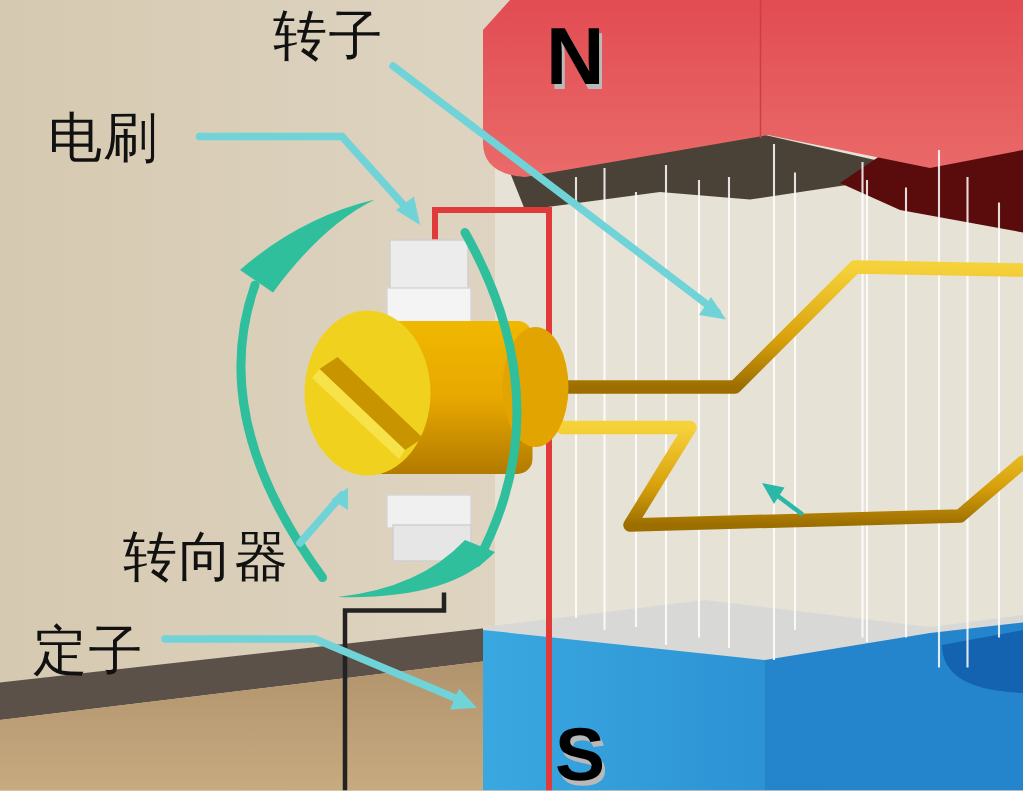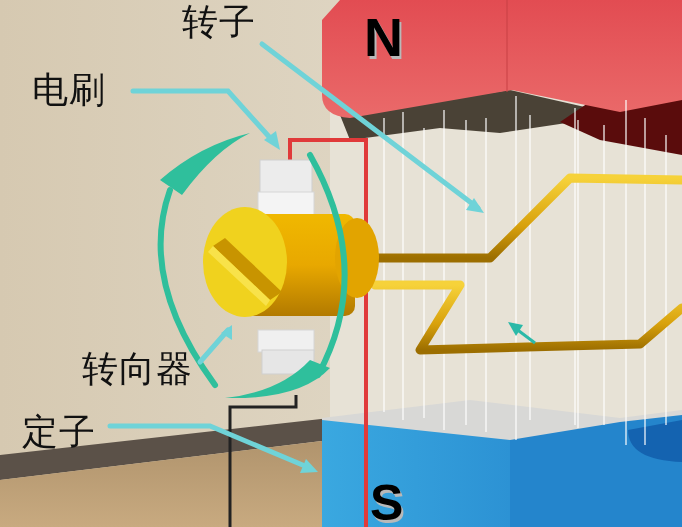--- a/index.html
+++ b/index.html
@@ -1,18 +1,18 @@
 <!DOCTYPE html>
 <html><head>
 <meta charset="utf-8">
 <style>
   html, body { margin:0; padding:0; }
   body { width:682px; height:527px; overflow:hidden; position:relative; background:#d9cdb7; font-family:"DejaVu Sans", sans-serif; }
   .scene { position:absolute; left:0; top:0; width:682px; height:527px; }
-  .label { position:absolute; font-size:36px; color:#111; line-height:1; white-space:nowrap; letter-spacing:1px;font-family:Liberation Mono, monospace; }
+  .label { position:absolute; font-size:36px; color:#111; line-height:1; white-space:nowrap; letter-spacing:1px; }
   .pole-letter { position:absolute; font-family:"Liberation Sans", sans-serif; font-weight:bold; color:#f4f4f4; text-shadow:2px 3px 0 #b9b9b9; }
 </style>
 </head>
 <body>
 
 <svg class="scene" viewBox="0 0 682 527" xmlns="http://www.w3.org/2000/svg">
   <defs>
     <linearGradient id="wallG" x1="0" y1="0" x2="1" y2="0">
       <stop offset="0" stop-color="#d6c9b1"></stop>
       <stop offset="1" stop-color="#e6e0d2"></stop>

